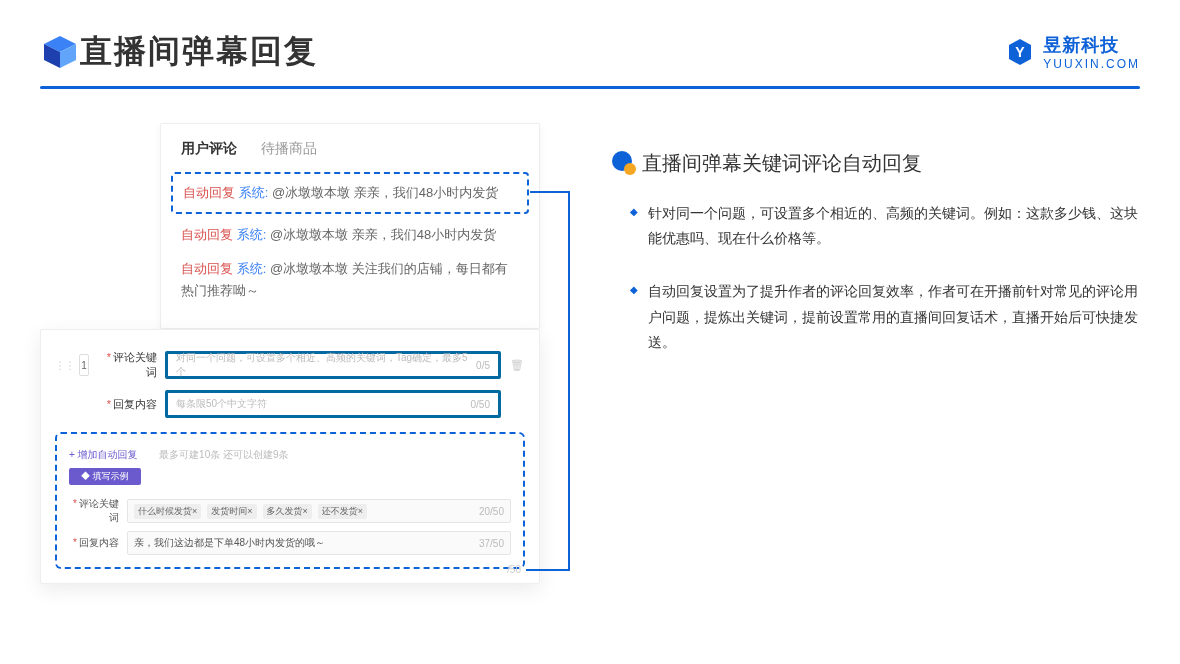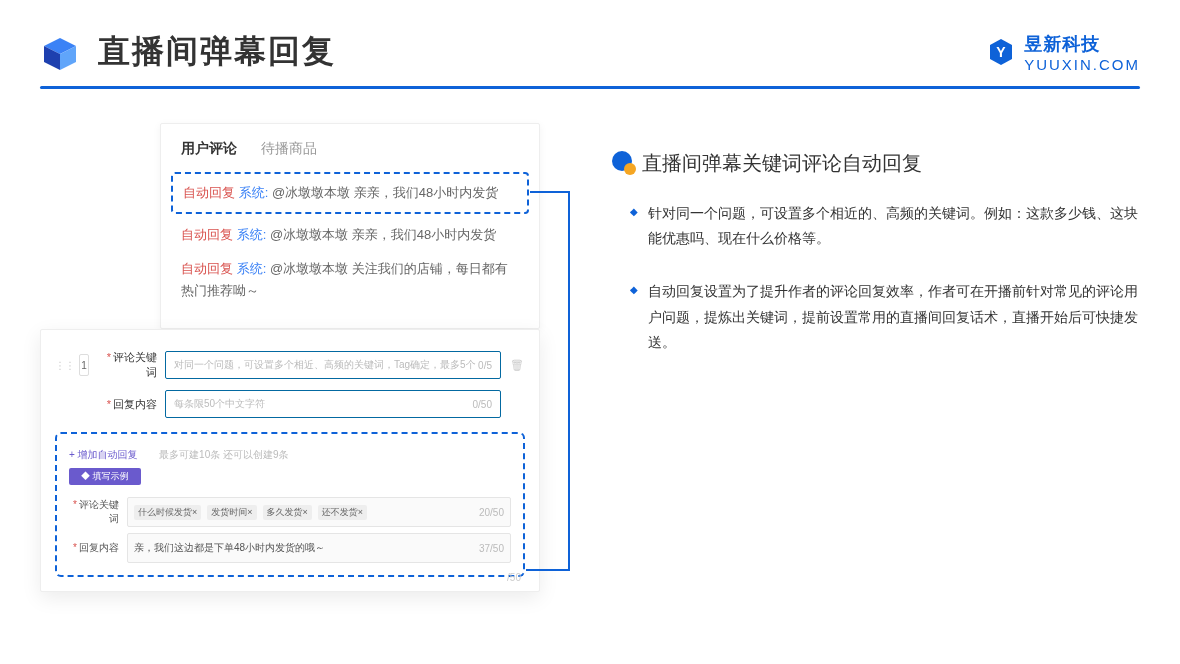--- a/index.html
+++ b/index.html
@@ -1,25 +1,25 @@
 <!DOCTYPE html>
 <html><head>
 <meta charset="utf-8">
 <style>
 * { margin: 0; padding: 0; box-sizing: border-box; }
 body { width: 1180px; height: 664px; background: #fff; font-family: "Microsoft YaHei", sans-serif; position: relative; overflow: hidden; }
 
 
 .header { padding: 30px 40px 12px; display: flex; justify-content: space-between; align-items: center; }
-.title-wrap { display: flex; align-items: flex-end; gap: 18px; }
+.title-wrap { display: flex; align-items: center; }
 .cube-icon { width: 40px; height: 40px; position: relative; }
 .page-title { font-size: 32px; font-weight: 600; color: #333; letter-spacing: 2px; }
 .brand { display: flex; align-items: center; gap: 8px; }
 .brand-text { color: #0e62d8; font-size: 18px; font-weight: 700; letter-spacing: 1px; }
-.brand-sub { color: #0e62d8; font-size: 15px; letter-spacing: 2px; display: block; }
+.brand-sub { color: #0e62d8; font-size: 12px; letter-spacing: 2px; display: block; }
 .hr { height: 3px; background: #0e62d8; margin: 0 40px 30px; border-radius: 2px; }
 
 
 .content { display: flex; padding: 0 40px; gap: 50px; }
 .left { position: relative; width: 520px; }
 .right { flex: 1; padding-top: 30px; }
 
 
 .comments-card { position: absolute; left: 120px; top: 4px; width: 380px; background: #fff; border: 1px solid #eee; border-radius: 2px; padding: 16px 20px 20px; box-shadow: 0 2px 8px rgba(0,0,0,0.05); z-index: 1; }
 .tabs { display: flex; gap: 24px; margin-bottom: 14px; }
@@ -34,33 +34,33 @@
 .settings-card { position: absolute; left: 0; top: 210px; width: 500px; background: #fff; border: 1px solid #eee; border-radius: 2px; padding: 0; box-shadow: 0 6px 20px rgba(0,0,0,0.08); z-index: 2; }
 .settings-hd { display: flex; justify-content: space-between; align-items: center; padding: 10px 14px; border-bottom: 1px solid #eee; font-size: 13px; color: #333; }
 .close-x { color: #999; font-size: 14px; cursor: pointer; }
 .settings-body { padding: 20px 14px 14px; }
 .form-row { display: flex; align-items: center; gap: 8px; margin-bottom: 10px; font-size: 11px; }
 .idx-wrap { display: flex; align-items: center; gap: 4px; width: 34px; }
 .idx-box { width: 18px; height: 22px; border: 1px solid #ddd; border-radius: 2px; display: flex; align-items: center; justify-content: center; font-size: 10px; color: #666; }
 .drag-handle { color: #ccc; font-size: 10px; }
 .label { width: 60px; text-align: right; color: #333; font-size: 11px; }
 .req { color: #d9534f; margin-right: 2px; }
-.input-box { flex: 1; height: 28px; border: 1px solid #0369a1; border-radius: 2px; padding: 0 8px; display: flex; align-items: center; justify-content: space-between; background: #fff; }
+.input-box { flex: 1; height: 28px; border: 3px solid #0369a1; border-radius: 2px; padding: 0 8px; display: flex; align-items: center; justify-content: space-between; background: #fff; }
 .placeholder { color: #bbb; font-size: 10px; }
 .val-text { color: #555; font-size: 10px; }
 .counter { color: #bbb; font-size: 10px; }
 .trash { width: 16px; color: #ccc; text-align: center; cursor: pointer; }
 
 .example-block { border: 2px dashed #0e62d8; border-radius: 6px; padding: 10px 12px 12px; margin-top: 14px; }
 .add-link { color: #6a5acd; font-size: 10px; cursor: pointer; }
 .add-hint { color: #bbb; font-size: 10px; margin-left: 17px; }
 .badge-ex { display: inline-block; background: #6a5acd; color: #fff; font-size: 9px; padding: 2px 12px; border-radius: 2px; margin: 6px 0; }
 .ex-row { display: flex; align-items: center; gap: 8px; margin-top: 6px; font-size: 10px; }
 .ex-label { width: 50px; text-align: right; color: #555; }
-.ex-input { flex: 1; border: 1px solid #e5e5e5; border-radius: 2px; height: 30px; display: flex; align-items: center; padding: 0 6px; justify-content: space-between; background: #fafafa; }
+.ex-input { flex: 1; border: 1px solid #e5e5e5; border-radius: 2px; height: 24px; display: flex; align-items: center; padding: 0 6px; justify-content: space-between; background: #fafafa; }
 .tag-chip { background: #eee; color: #666; font-size: 9px; padding: 1px 4px; border-radius: 2px; margin-right: 3px; white-space: nowrap; }
 .chips { display: flex; flex-wrap: wrap; gap: 3px; }
 
 .outer-counter { position: absolute; right: 18px; bottom: 8px; color: #ccc; font-size: 10px; }
 
 
 .connector { position: absolute; z-index: 3; pointer-events: none; }
 .conn-h1 { left: 490px; top: 72px; width: 40px; height: 2px; background: #0e62d8; }
 .conn-v { left: 528px; top: 72px; width: 2px; height: 380px; background: #0e62d8; }
 .conn-h2 { left: 486px; top: 450px; width: 44px; height: 2px; background: #0e62d8; }

